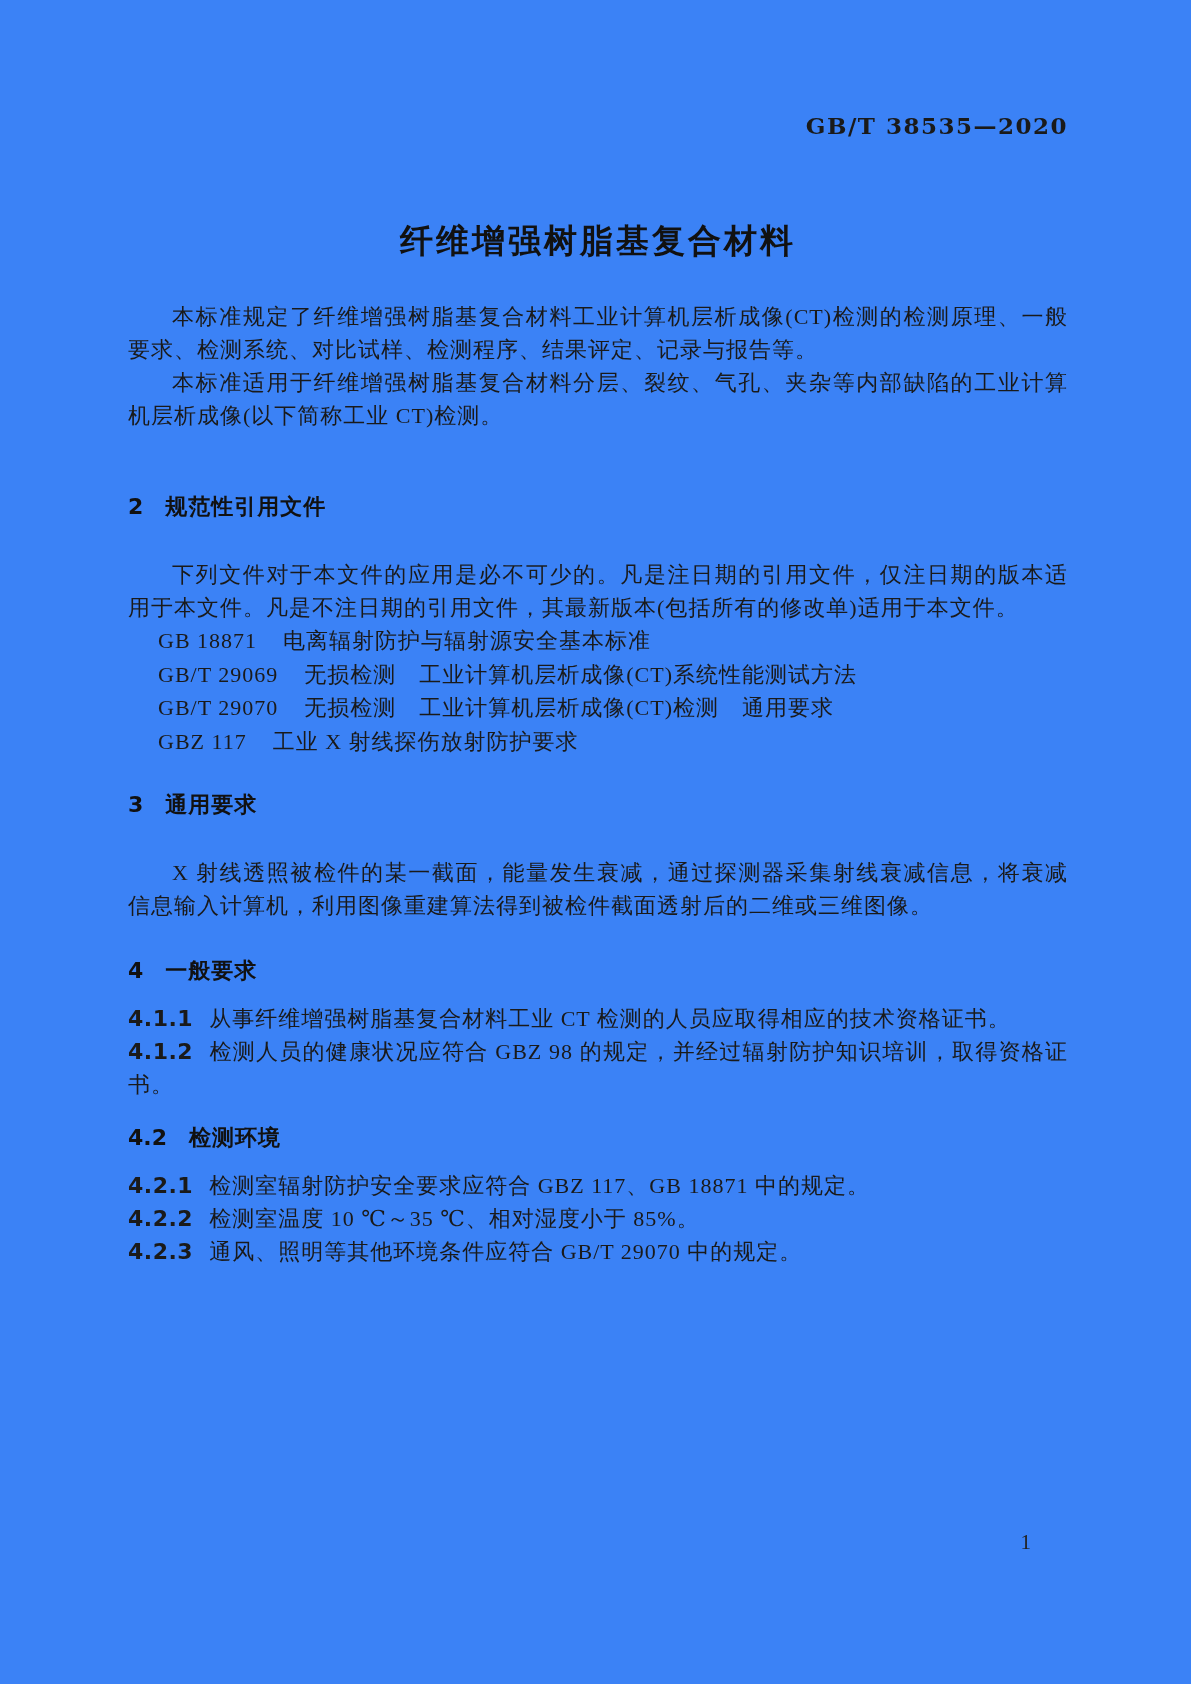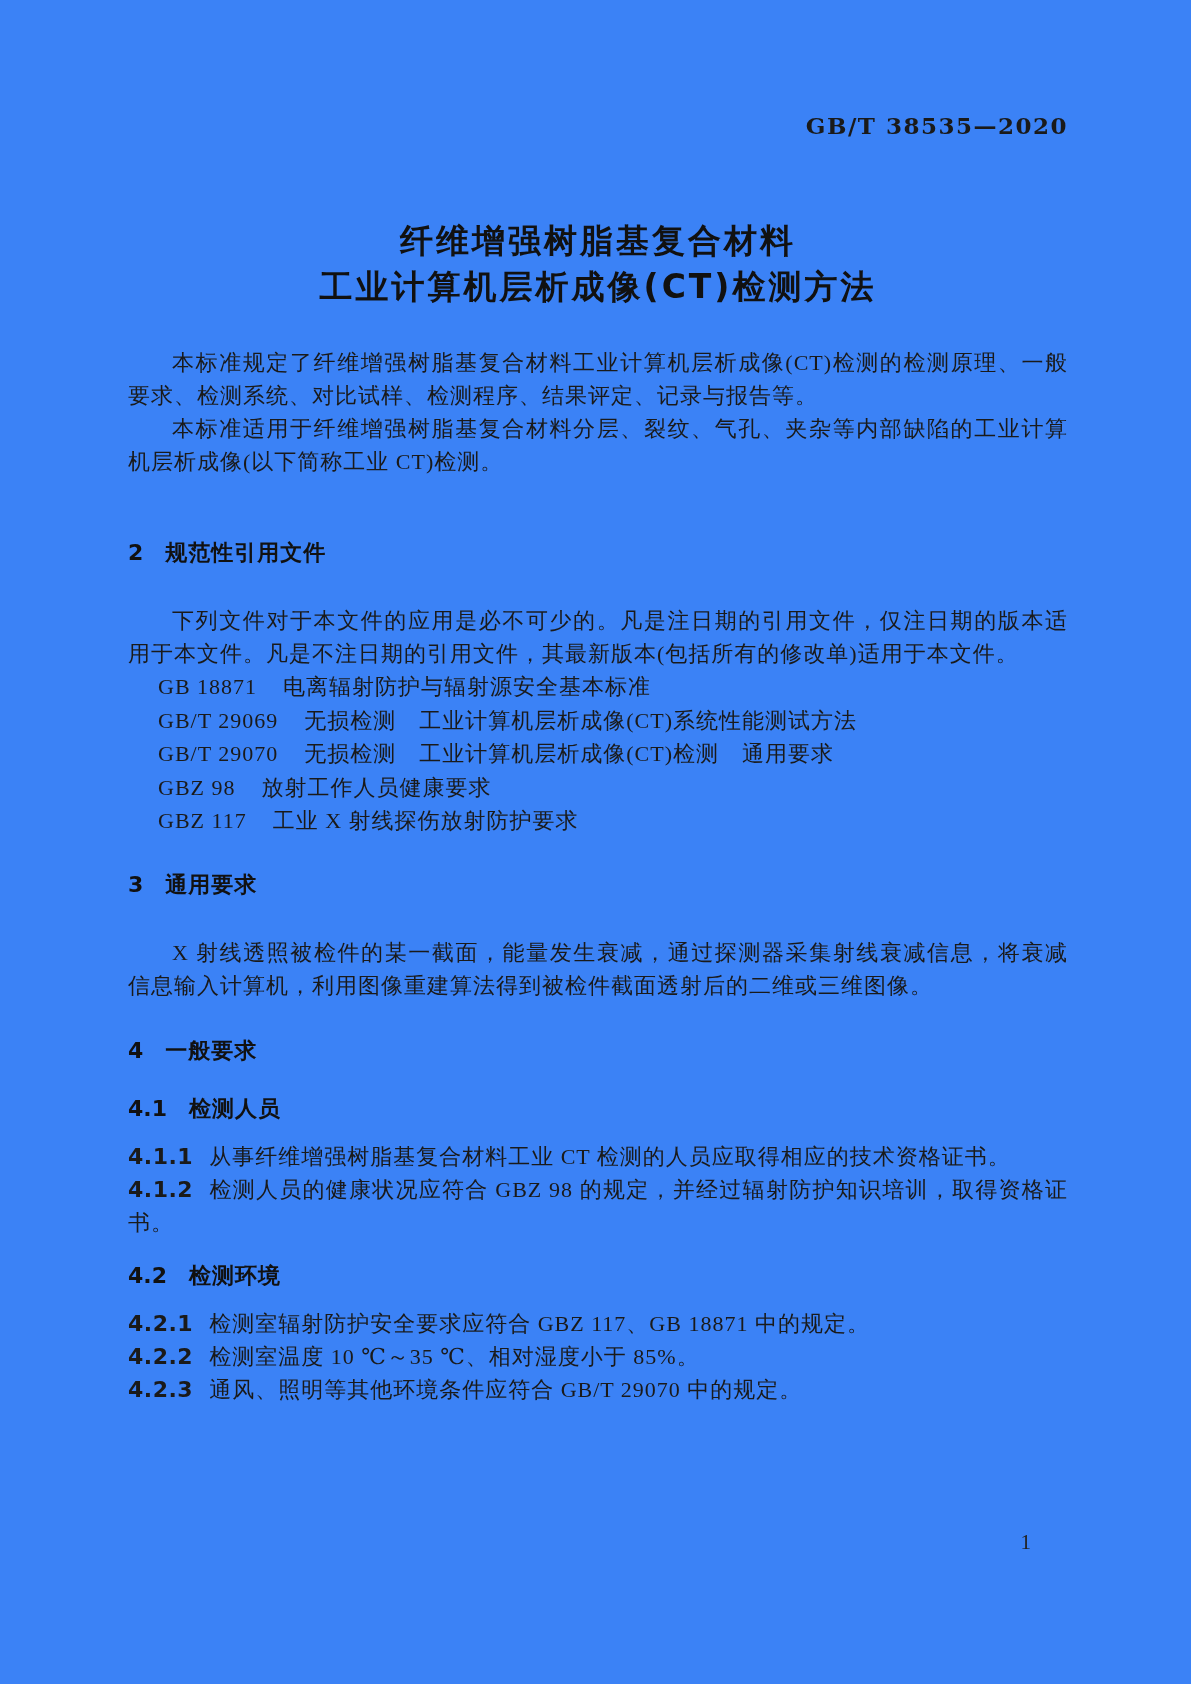--- a/index.html
+++ b/index.html
@@ -109,60 +109,53 @@
 
 <div class="page">
   <div class="content">
 
     <div class="doc-header">
       <span>GB/T 38535—2020</span>
     </div>
 
     <div class="doc-title">
       <div>纤维增强树脂基复合材料</div>
-      <div>工业计算机层析成像(CT)检测方法</div>
     </div>
 
     <p class="para indent first">本标准规定了纤维增强树脂基复合材料工业计算机层析成像(CT)检测的检测原理、一般要求、检测系统、对比试样、检测程序、结果评定、记录与报告等。</p>
     <p class="para indent">本标准适用于纤维增强树脂基复合材料分层、裂纹、气孔、夹杂等内部缺陷的工业计算机层析成像(以下简称工业 CT)检测。</p>
 
     <div class="sec-heading h-top2">
       <span class="sec-num">2</span><span>规范性引用文件</span>
     </div>
     <p class="para indent first">下列文件对于本文件的应用是必不可少的。凡是注日期的引用文件，仅注日期的版本适用于本文件。凡是不注日期的引用文件，其最新版本(包括所有的修改单)适用于本文件。</p>
     <ul class="ref-list">
       <li class="ref-item">
         <span class="ref-code">GB 18871</span><span>电离辐射防护与辐射源安全基本标准</span>
       </li>
       <li class="ref-item">
         <span class="ref-code">GB/T 29069</span><span>无损检测　工业计算机层析成像(CT)系统性能测试方法</span>
       </li>
       <li class="ref-item">
         <span class="ref-code">GB/T 29070</span><span>无损检测　工业计算机层析成像(CT)检测　通用要求</span>
       </li>
       <li class="ref-item">
-        <span class="ref-code">GBZ 98</span><span>放射工作人员健康要求</span>
-      </li>
-      <li class="ref-item">
         <span class="ref-code">GBZ 117</span><span>工业 X 射线探伤放射防护要求</span>
       </li>
     </ul>
 
     <div class="sec-heading h-top3">
       <span class="sec-num">3</span><span>通用要求</span>
     </div>
     <p class="para indent first">X 射线透照被检件的某一截面，能量发生衰减，通过探测器采集射线衰减信息，将衰减信息输入计算机，利用图像重建算法得到被检件截面透射后的二维或三维图像。</p>
 
     <div class="sec-heading h-top4">
       <span class="sec-num">4</span><span>一般要求</span>
     </div>
 
-    <div class="sec-heading h-sub1">
-      <span class="sec-num">4.1</span><span>检测人员</span>
-    </div>
     <p class="clause gap">
       <span class="clause-num">4.1.1</span><span>从事纤维增强树脂基复合材料工业 CT 检测的人员应取得相应的技术资格证书。</span>
     </p>
     <p class="clause">
       <span class="clause-num">4.1.2</span><span>检测人员的健康状况应符合 GBZ 98 的规定，并经过辐射防护知识培训，取得资格证书。</span>
     </p>
 
     <div class="sec-heading h-sub2">
       <span class="sec-num">4.2</span><span>检测环境</span>
     </div>

